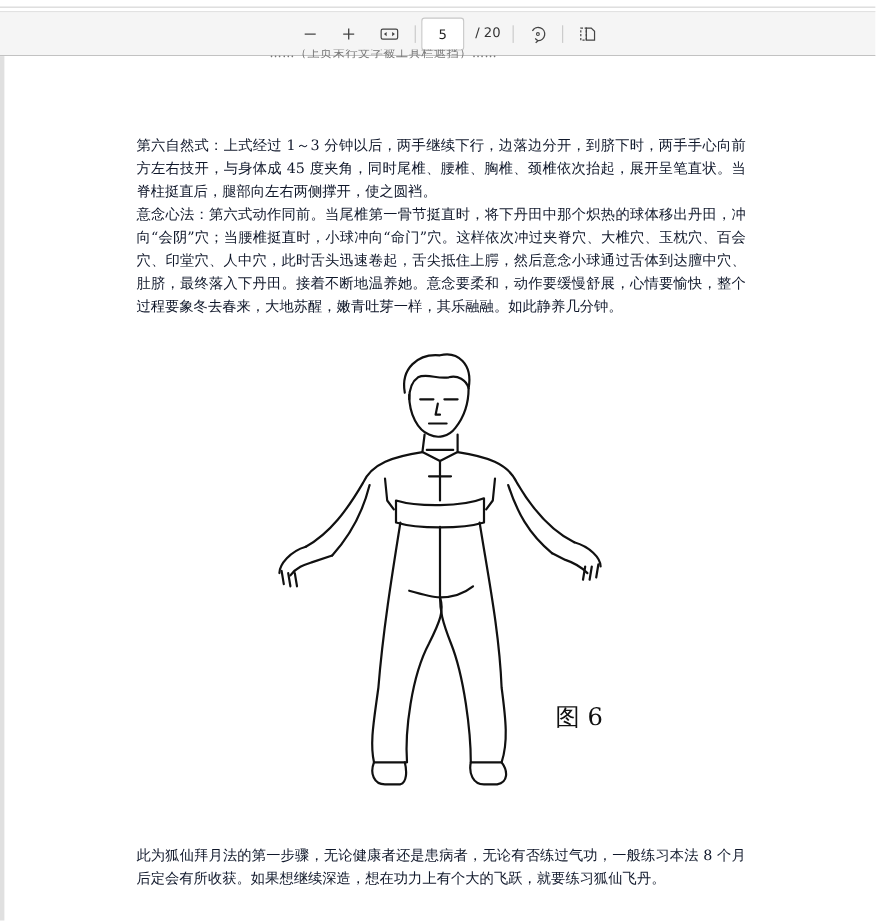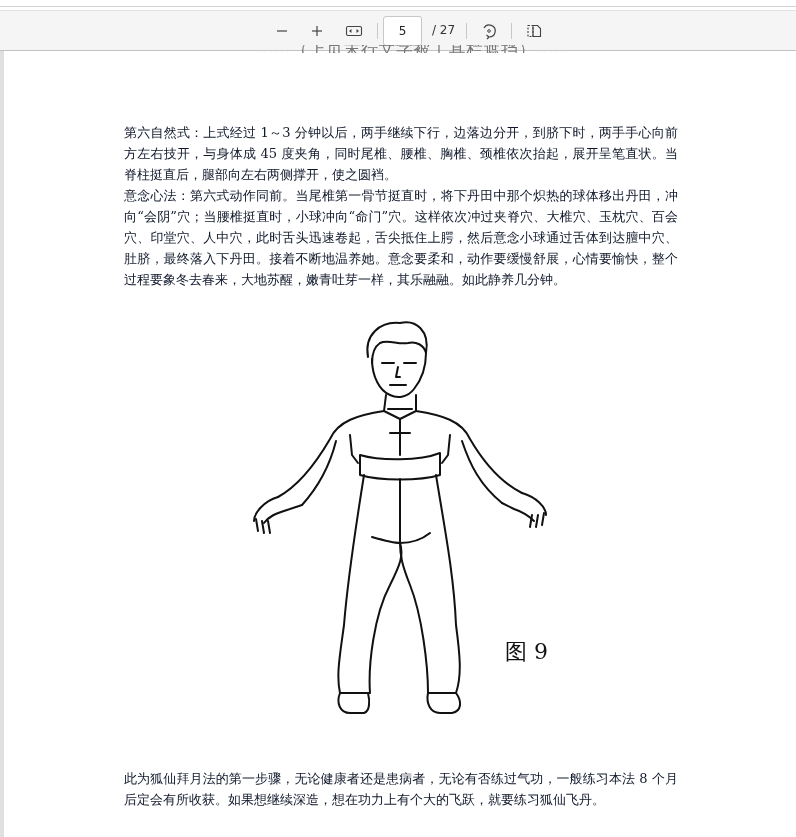--- a/index.html
+++ b/index.html
@@ -31,22 +31,22 @@
   }
   .page-total {
     position:absolute; left:432px; top:12px; font-family:"DejaVu Sans", sans-serif;
     font-size:12px; color:#333;
   }
   .viewer {
     position:absolute; left:0; top:51px; width:796px; height:786px; background:#ffffff;
   }
   .left-gutter { position:absolute; left:0; top:0; width:4px; height:786px; background:#e0e0e0; }
   .cut-line {
-    position:absolute; left:256px; top:-6px; width:310px; height:8px; overflow:hidden;
-    font-size:17px; color:#777; letter-spacing:0.5px; line-height:8px; white-space:nowrap;
+    position:absolute; left:245px; top:-6px; width:310px; height:8px; overflow:hidden;
+    font-size:11px; color:#777; letter-spacing:0.5px; line-height:8px; white-space:nowrap;
   }
   .para {
     position:absolute; left:124px; width:554px; font-size:13px; line-height:21px; color:#0f172a;
     text-align:justify; text-align-last:left;
   }
   .figure {
     position:absolute; left:240px; top:264px; width:320px; height:408px; background:#fff;
   }
   .fig-label {
     position:absolute; left:265px; top:322px; font-size:22px; color:#111;
@@ -73,21 +73,21 @@
       </svg>
   </div>
   <div class="tb-btn" style="left:341px;">
     <svg width="18" height="14" viewBox="0 0 18 14">
         <rect x="1.5" y="2.5" width="15" height="9" rx="1.5" fill="none" stroke="#444" stroke-width="1.1"></rect>
         <path d="M4 7 L6.5 5 L6.5 9 Z M14 7 L11.5 5 L11.5 9 Z" fill="#444"></path>
       </svg>
   </div>
   <div class="tb-sep" style="left:377px;"></div>
   <input class="page-input" value="5" style="">
-  <span class="page-total">/ 27</span>
+  <span class="page-total">/ 20</span>
   <div class="tb-sep" style="left:466px;"></div>
   <div class="tb-btn" style="left:476px;">
     <svg width="18" height="18" viewBox="0 0 18 18">
         <path d="M4 6 A6 6 0 1 1 9 15" fill="none" stroke="#444" stroke-width="1.2"></path>
         <path d="M9 15 L6.5 13 M9 15 L7 17" fill="none" stroke="#444" stroke-width="1.2"></path>
         <circle cx="9" cy="9" r="1.3" fill="none" stroke="#444" stroke-width="1"></circle>
       </svg>
   </div>
   <div class="tb-sep" style="left:511px;"></div>
   <div class="tb-btn" style="left:521px;">
@@ -134,17 +134,17 @@
 
       <path d="M120 140 C140 146 180 146 200 138 L200 160 C180 166 140 166 120 160 Z"></path>
 
       <path d="M124 160 C116 210 108 260 104 310 C100 340 96 360 100 378 L130 378 C128 350 134 300 150 270 C160 250 164 240 160 228"></path>
       <path d="M196 160 C204 210 214 260 216 310 C220 340 222 360 216 378 L188 378 C188 350 182 300 170 270 C162 250 160 240 160 228"></path>
       <path d="M160 164 L160 228 M132 222 C146 226 156 228 160 228 C170 228 180 226 190 218"></path>
 
       <path d="M100 378 C96 388 100 398 110 398 L124 398 C130 396 130 386 128 378"></path>
       <path d="M188 378 C186 388 190 398 200 398 L212 398 C222 396 222 386 216 378"></path>
     </svg>
-    <div class="fig-label">图 9</div>
+    <div class="fig-label">图 6</div>
   </div>
 
   <div class="para" style="top:717px;">此为狐仙拜月法的第一步骤，无论健康者还是患病者，无论有否练过气功，一般练习本法 8 个月后定会有所收获。如果想继续深造，想在功力上有个大的飞跃，就要练习狐仙飞丹。</div>
 </div>
 
 </body></html>

